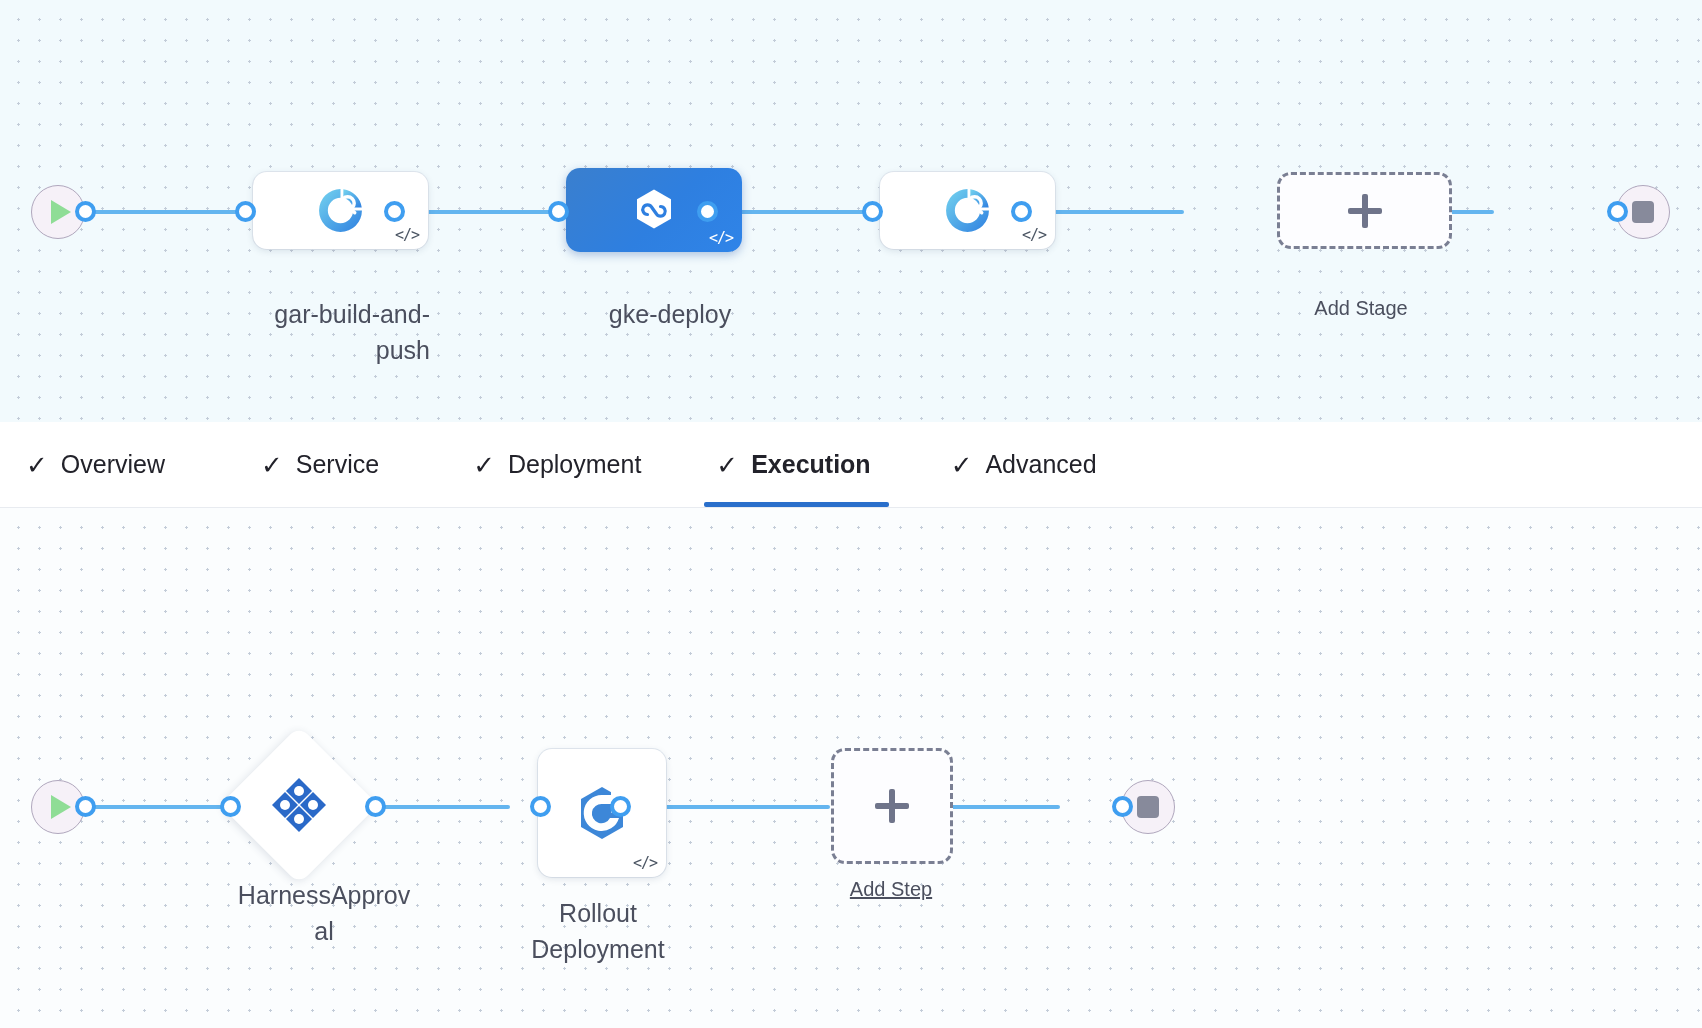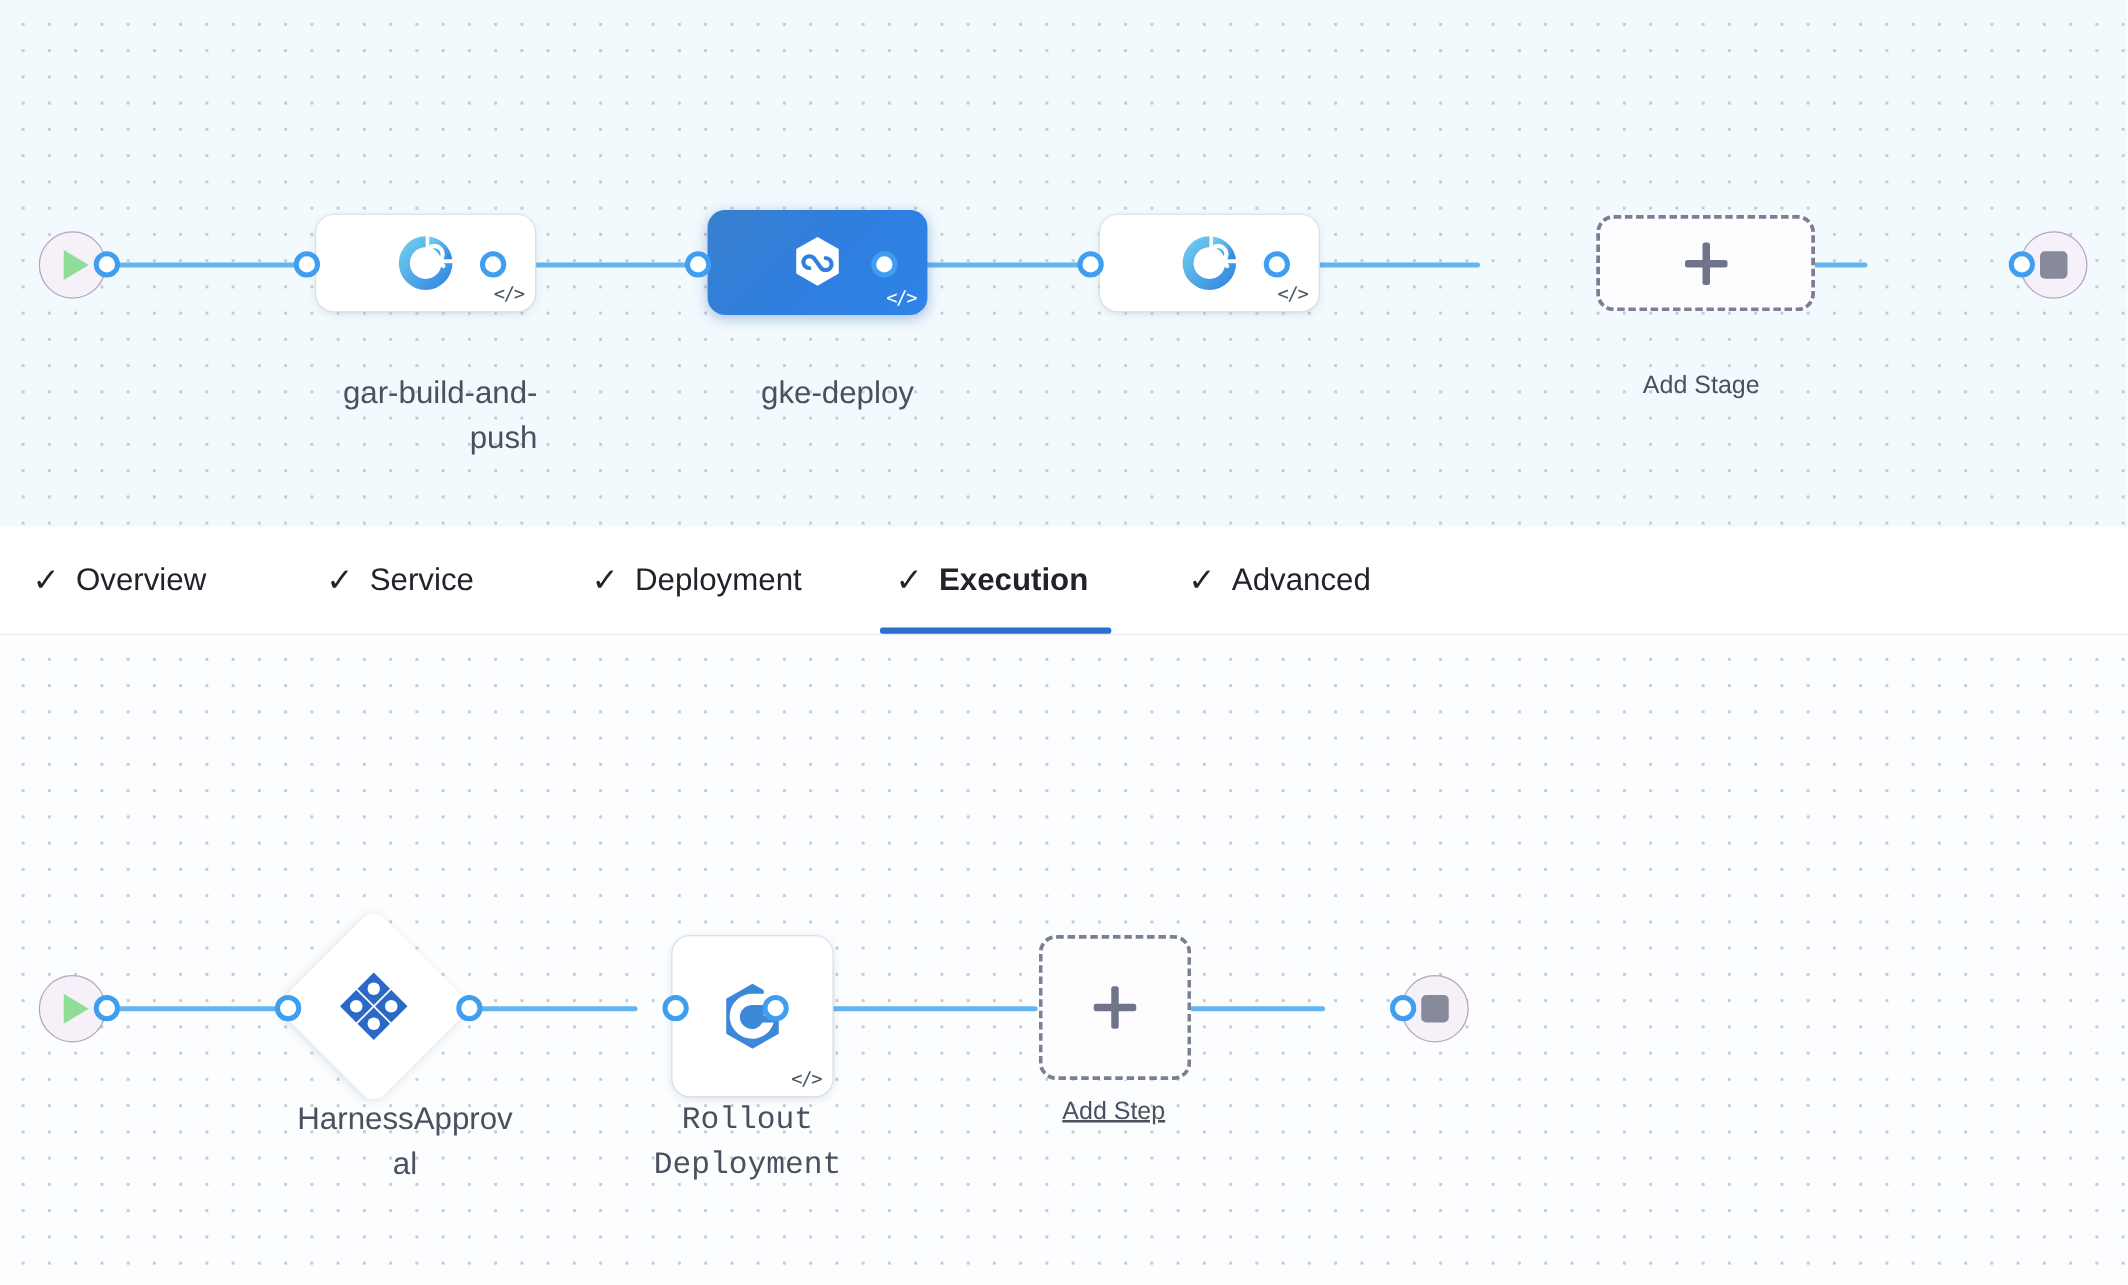--- a/index.html
+++ b/index.html
@@ -265,21 +265,21 @@
 
     <div class="card" style="left:538px; top:241px; width:128px; height:128px;">
       <svg width="64" height="64" viewBox="0 0 64 64">
         <path d="M32 6 53 18v28L32 58 11 46V18Z" fill="#3d87d8"></path>
         <path d="M32 14a18 18 0 1 0 17 23h-9a9.6 9.6 0 1 1-8-14h9v9l13-13-13-13v8Z" fill="#ffffff"></path>
       </svg>
       <span class="code-badge">&lt;/&gt;</span>
     </div>
     <div class="port" style="left:530px; top:288px;"></div>
     <div class="port" style="left:610px; top:288px;"></div>
-    <div class="node-label" style="left:598px; top:370px;font-family:Liberation Mono, monospace;">Rollout
+    <div class="node-label" style="left:598px; top:388px;">Rollout
 Deployment</div>
 
     <div class="add-node" style="left:831px; top:240px; width:122px; height:116px;">
       <span class="plus"></span>
     </div>
     <div class="add-label" style="left:891px; top:370px;text-decoration:underline;">Add Step</div>
 
     <div class="terminal" style="left:1121px; top:272px;">
       <div class="stop-sq"></div>
     </div>

